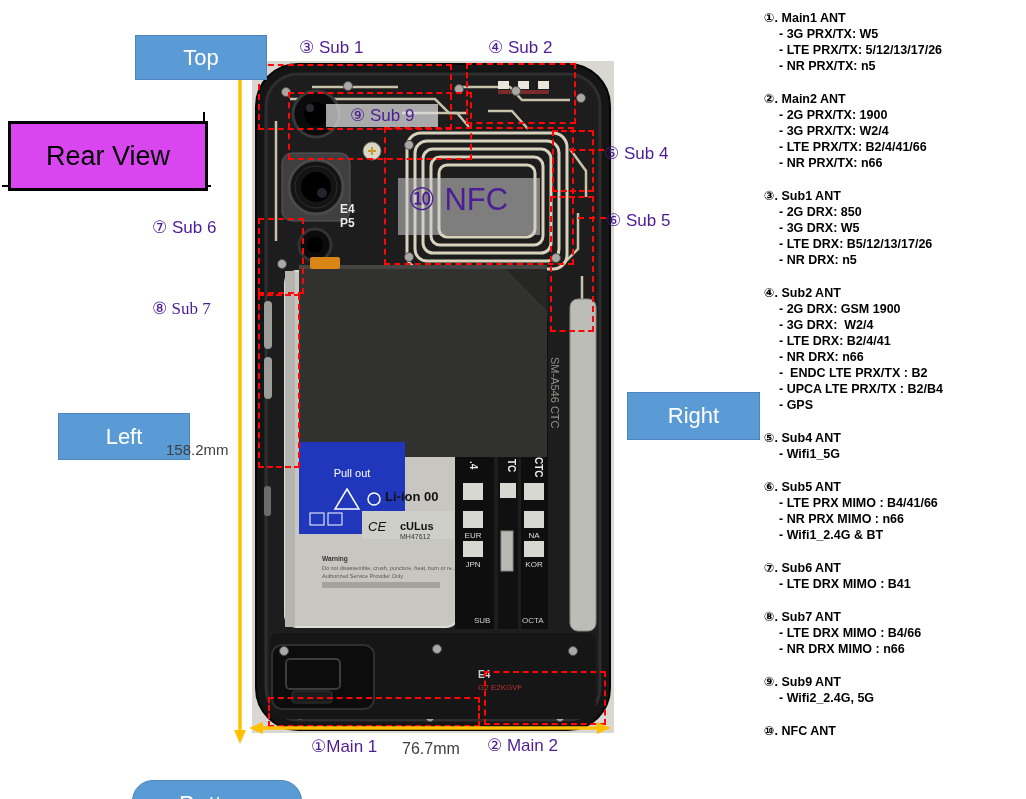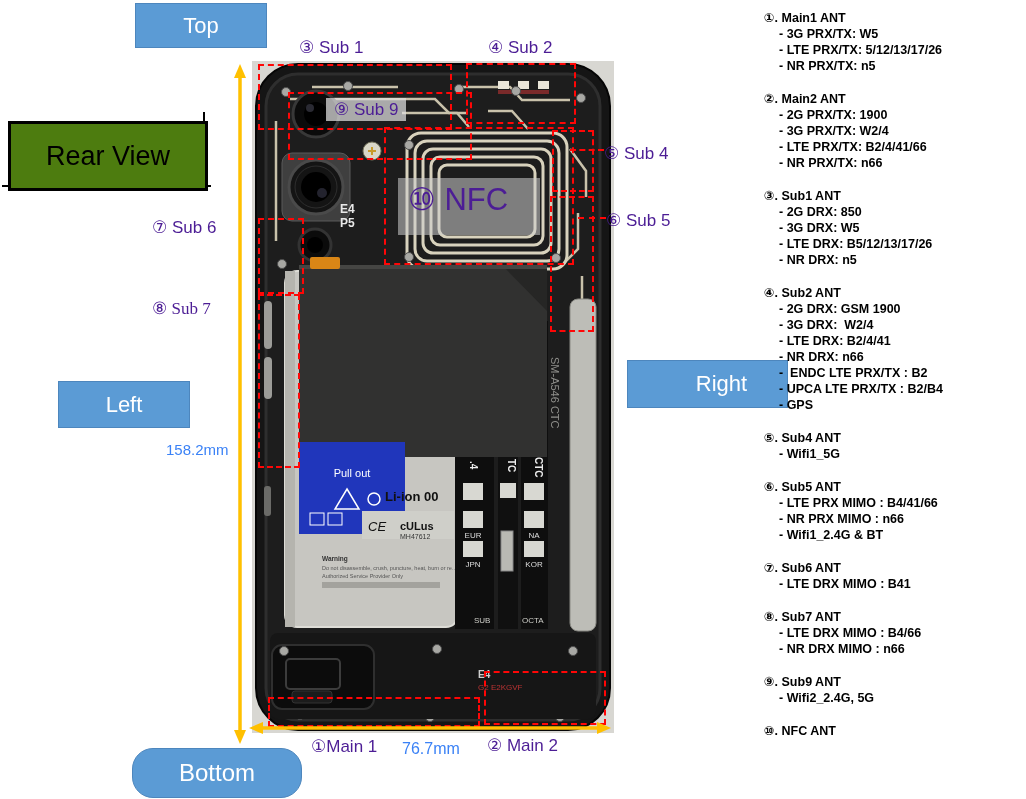--- a/index.html
+++ b/index.html
@@ -23,46 +23,46 @@
   .b-sub6{left:258px;top:218px;width:42px;height:72px;}
   .b-sub7{left:258px;top:294px;width:38px;height:170px;}
   .b-main1{left:268px;top:697px;width:208px;height:26px;}
   .b-main2{left:484px;top:671px;width:118px;height:50px;}
   .rline{position:absolute;border-top:2px dashed #ff0606;z-index:5;}
   .l-sub4{left:570px;top:149px;width:34px;}
   .l-sub5{left:578px;top:217px;width:28px;}
 
   
   .btn{position:absolute;background:#5B9BD5;border:1px solid #4d86bd;color:#fff;
-       display:flex;align-items:center;justify-content:center;font-size:22px;z-index:7;}
+       display:flex;align-items:center;justify-content:center;font-size:22px;z-index:7;margin-top:32px;}
   .btn-top{left:135px;top:3px;width:130px;height:43px;}
   .btn-left{left:58px;top:381px;width:130px;height:45px;}
-  .btn-right{left:627px;top:360px;width:131px;height:46px;padding-left:28px;}
+  .btn-right{left:627px;top:360px;width:131px;height:46px;}
   .btn-bottom{left:132px;top:748px;width:168px;height:48px;font-size:24px;border-radius:21px;}
 
   
-  .rearview{position:absolute;left:8px;top:121px;width:194px;height:64px;background:#4d7c0f;
+  .rearview{position:absolute;left:8px;top:121px;width:194px;height:64px;background:#d946ef;
             border:3px solid #000;display:flex;align-items:center;justify-content:center;
             font-size:27px;color:#000;z-index:7;}
 
   
   .callout{position:absolute;font-size:17px;color:#4c1d95;white-space:nowrap;z-index:8;}
   .co-sub1{left:299px;top:37px;}
   .co-sub2{left:488px;top:37px;}
-  .co-sub9{left:326px;top:98px;background:rgba(224,224,224,.72);padding:1px 8px;text-align:center;}
+  .co-sub9{left:326px;top:104px;background:rgba(224,224,224,.72);padding:1px 24px;text-align:center;}
   .co-sub4{left:604px;top:143px;}
   .co-sub5{left:606px;top:210px;}
   .co-sub6{left:152px;top:217px;}
   .co-sub7{left:152px;top:298px;font-family:Liberation Serif, serif;}
   .co-main1{left:311px;top:736px;}
   .co-main2{left:487px;top:735px;}
   .co-nfc{left:408px;top:181px;font-size:31px;background:transparent;}
 
   
-  .dim{position:absolute;color:#3b82f6;z-index:8;white-space:nowrap;}
+  .dim{position:absolute;color:#404040;z-index:8;white-space:nowrap;}
   .dim-h{left:166px;top:441px;font-size:15px;}
   .dim-w{left:402px;top:740px;font-size:16px;}
 
   
   .legend{position:absolute;left:764px;top:10px;width:260px;z-index:8;}
   .leg-sec{margin-bottom:17px;}
   .leg-title{font-weight:bold;font-size:12.5px;line-height:16px;white-space:pre;}
   .leg-line{font-weight:bold;font-size:12.5px;line-height:16px;padding-left:15px;white-space:pre;}
 </style>
 </head>

